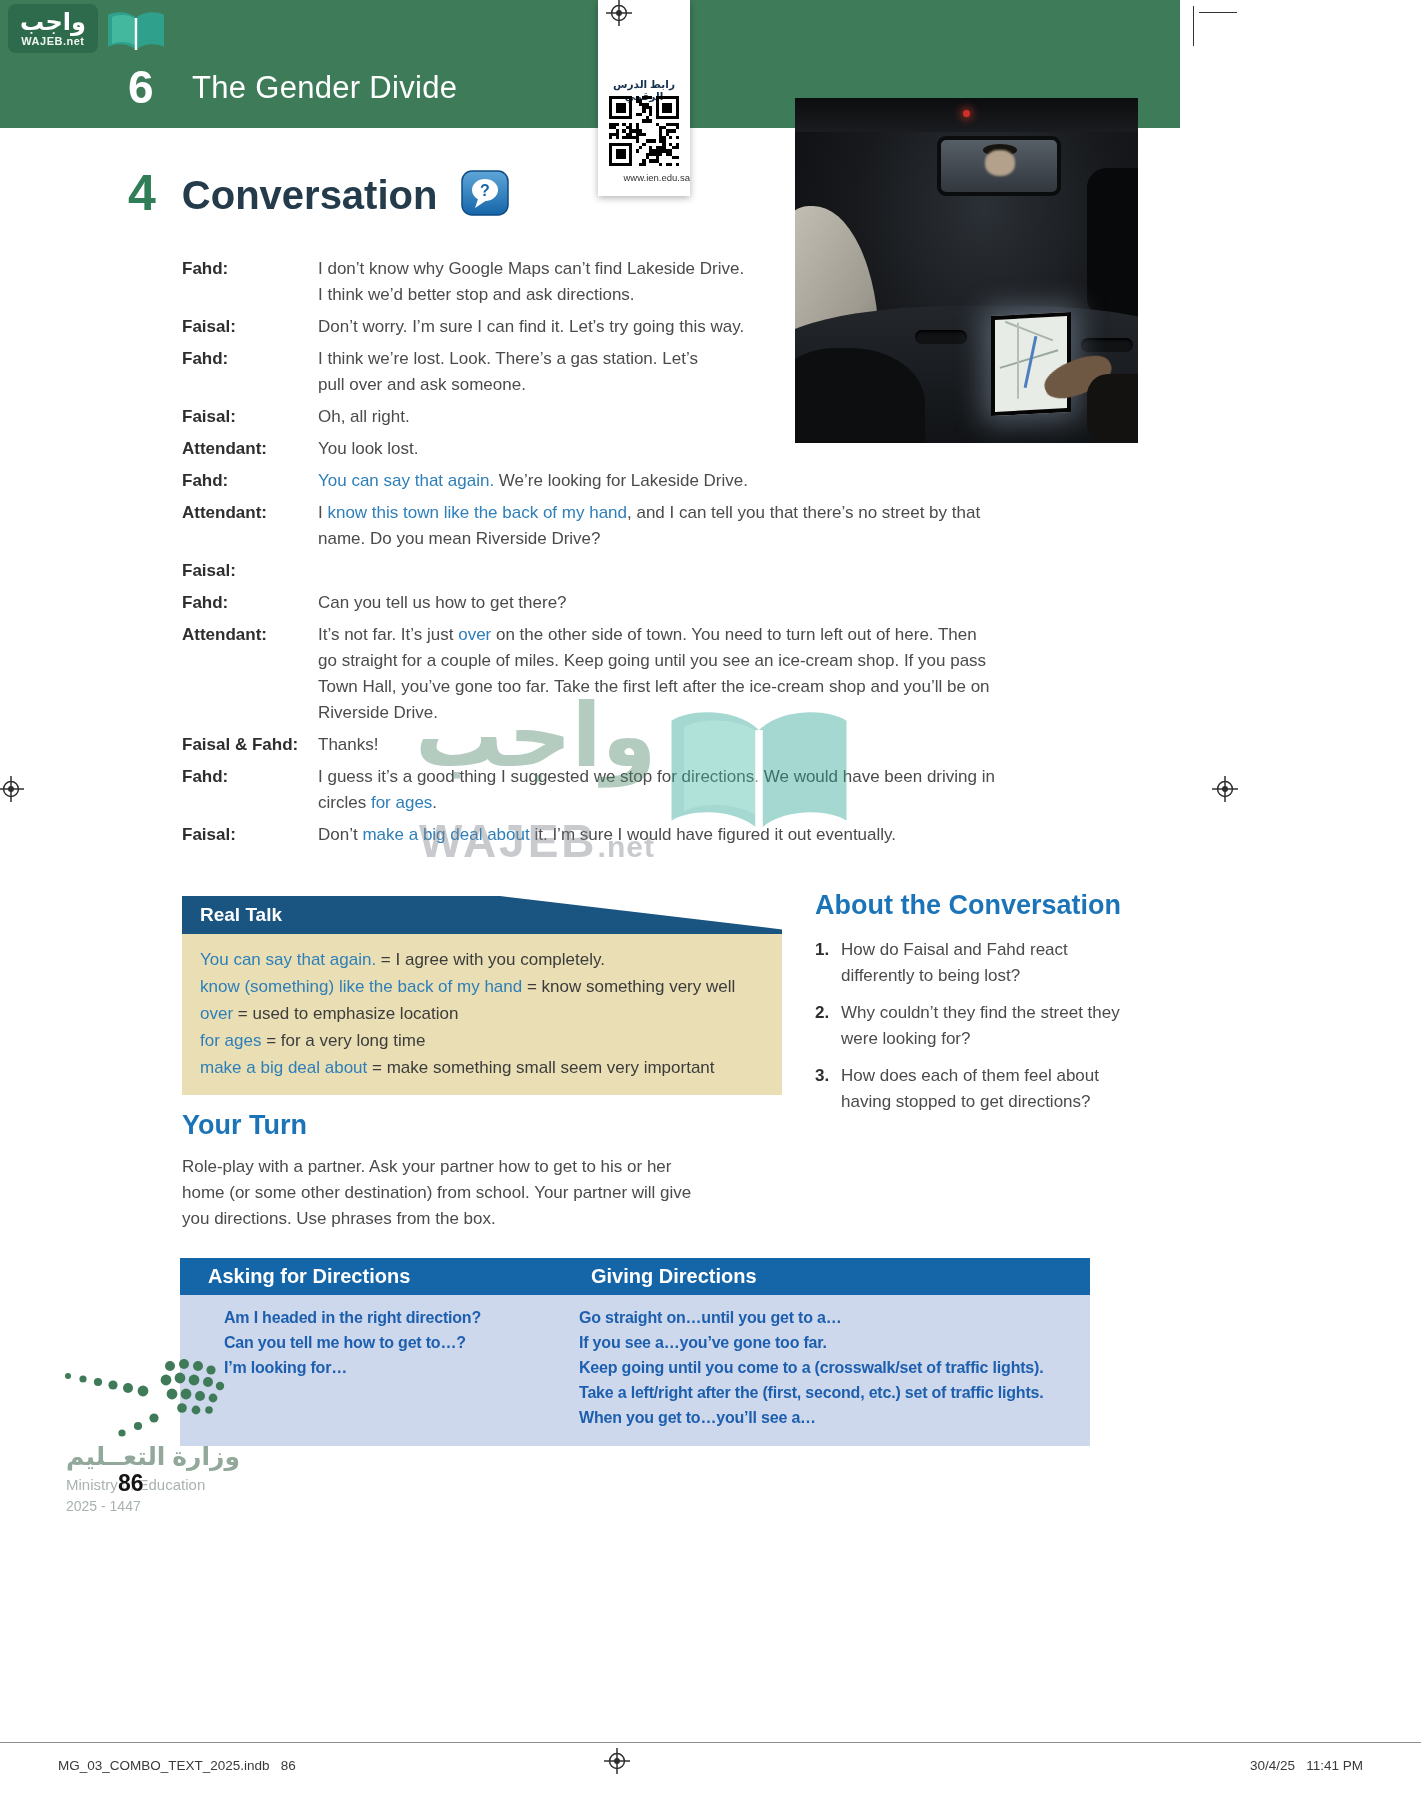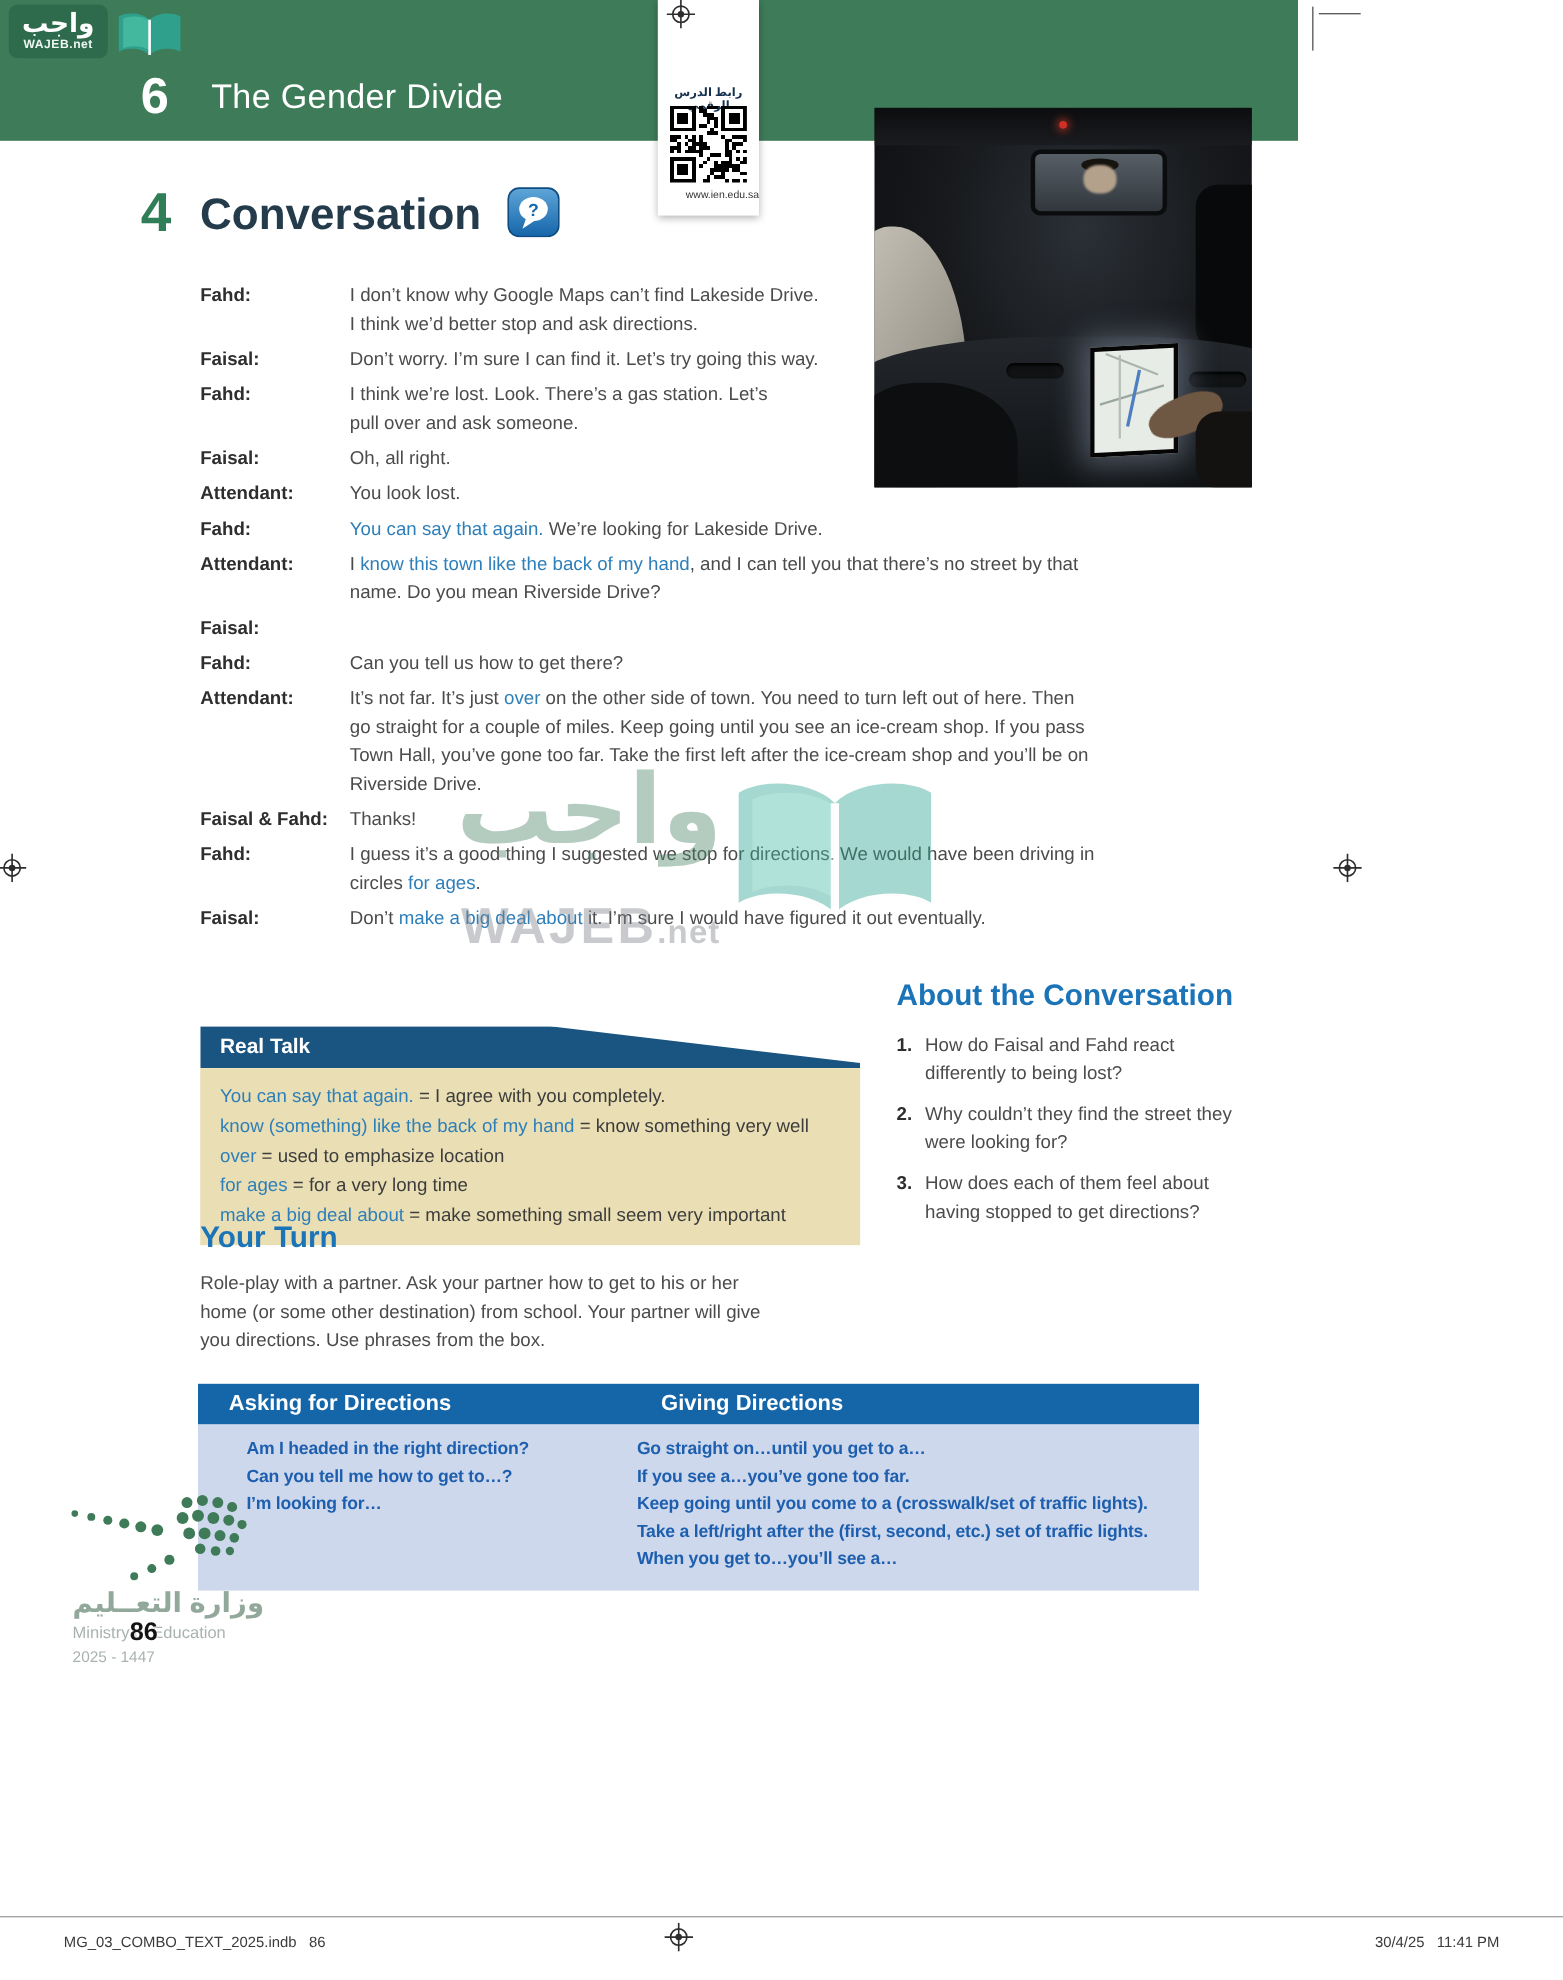--- a/index.html
+++ b/index.html
@@ -57,39 +57,39 @@
   .section-num{font-size:50px;font-weight:bold;color:#2f7e57;line-height:50px;}
   .section-title{font-size:40px;font-weight:bold;color:#243b4c;line-height:46px;margin-left:26px;}
   .section-icon{margin-left:24px;margin-bottom:2px;}
   
   .dialogue{position:absolute;left:182px;top:256px;width:910px;z-index:2;}
   .dlg-row{display:flex;margin-bottom:6px;}
   .dlg-speaker{flex:0 0 136px;font-size:17px;font-weight:bold;color:#2e2e2e;line-height:26px;}
   .dlg-text{font-size:17px;color:#4b4b4b;line-height:26px;white-space:pre-wrap;max-width:766px;}
   .dlg-text .hl{color:#2e7fb9;}
   
-  .real-talk{position:absolute;left:182px;top:896px;width:600px;z-index:2;margin-top:37px;}
+  .real-talk{position:absolute;left:182px;top:896px;width:600px;z-index:2;}
   .rt-header{position:relative;height:38px;background:#1a5480;
     clip-path:polygon(0 0,53% 0,100% 88%,100% 100%,0 100%);}
   .rt-title{font-size:19px;font-weight:bold;color:#ffffff;line-height:38px;padding-left:18px;}
   .rt-body{background:#eadfb4;padding:12px 18px 14px;}
   .rt-item{font-size:17px;line-height:27px;color:#3c3c3c;}
   .rt-term{color:#2e7fb9;}
   
   .about{position:absolute;left:815px;top:890px;width:336px;z-index:2;}
   .about-title{font-size:27px;font-weight:bold;color:#1b74b8;margin-bottom:16px;}
   .q-row{display:flex;margin-bottom:11px;}
   .q-num{flex:0 0 26px;font-size:17px;font-weight:bold;color:#2e2e2e;line-height:26px;}
   .q-text{font-size:17px;color:#4b4b4b;line-height:26px;white-space:pre-wrap;}
   
   .your-turn-title{position:absolute;left:182px;top:1110px;font-size:27px;font-weight:bold;color:#1b74b8;z-index:2;}
   .your-turn-body{position:absolute;left:182px;top:1154px;width:620px;font-size:17px;color:#4b4b4b;line-height:26px;white-space:pre-wrap;z-index:2;}
   
   .dir-box{position:absolute;left:180px;top:1258px;width:910px;z-index:2;}
-  .dir-header{display:flex;background:#1565a9;height:37px;gap:10px;}
+  .dir-header{display:flex;background:#1565a9;height:37px;}
   .dir-header .col1{flex:0 0 355px;}
   .dir-header .col2{flex:1;}
   .dir-h{font-size:20px;font-weight:bold;color:#ffffff;line-height:37px;padding-left:28px;}
   .dir-body{display:flex;background:#cdd8ec;padding:10px 16px 16px;}
   .dir-body .col1{flex:0 0 355px;}
   .dir-body .col2{flex:1;}
   .dir-item{font-size:16px;font-weight:bold;color:#1d5fae;line-height:25px;padding-left:28px;padding-right:10px;letter-spacing:-.2px;}
   
   .moe-logo{position:absolute;left:60px;top:1336px;z-index:2;}
   .moe-arabic{position:absolute;left:66px;top:1442px;font-size:25px;font-weight:bold;color:#92a89b;direction:rtl;z-index:2;}

